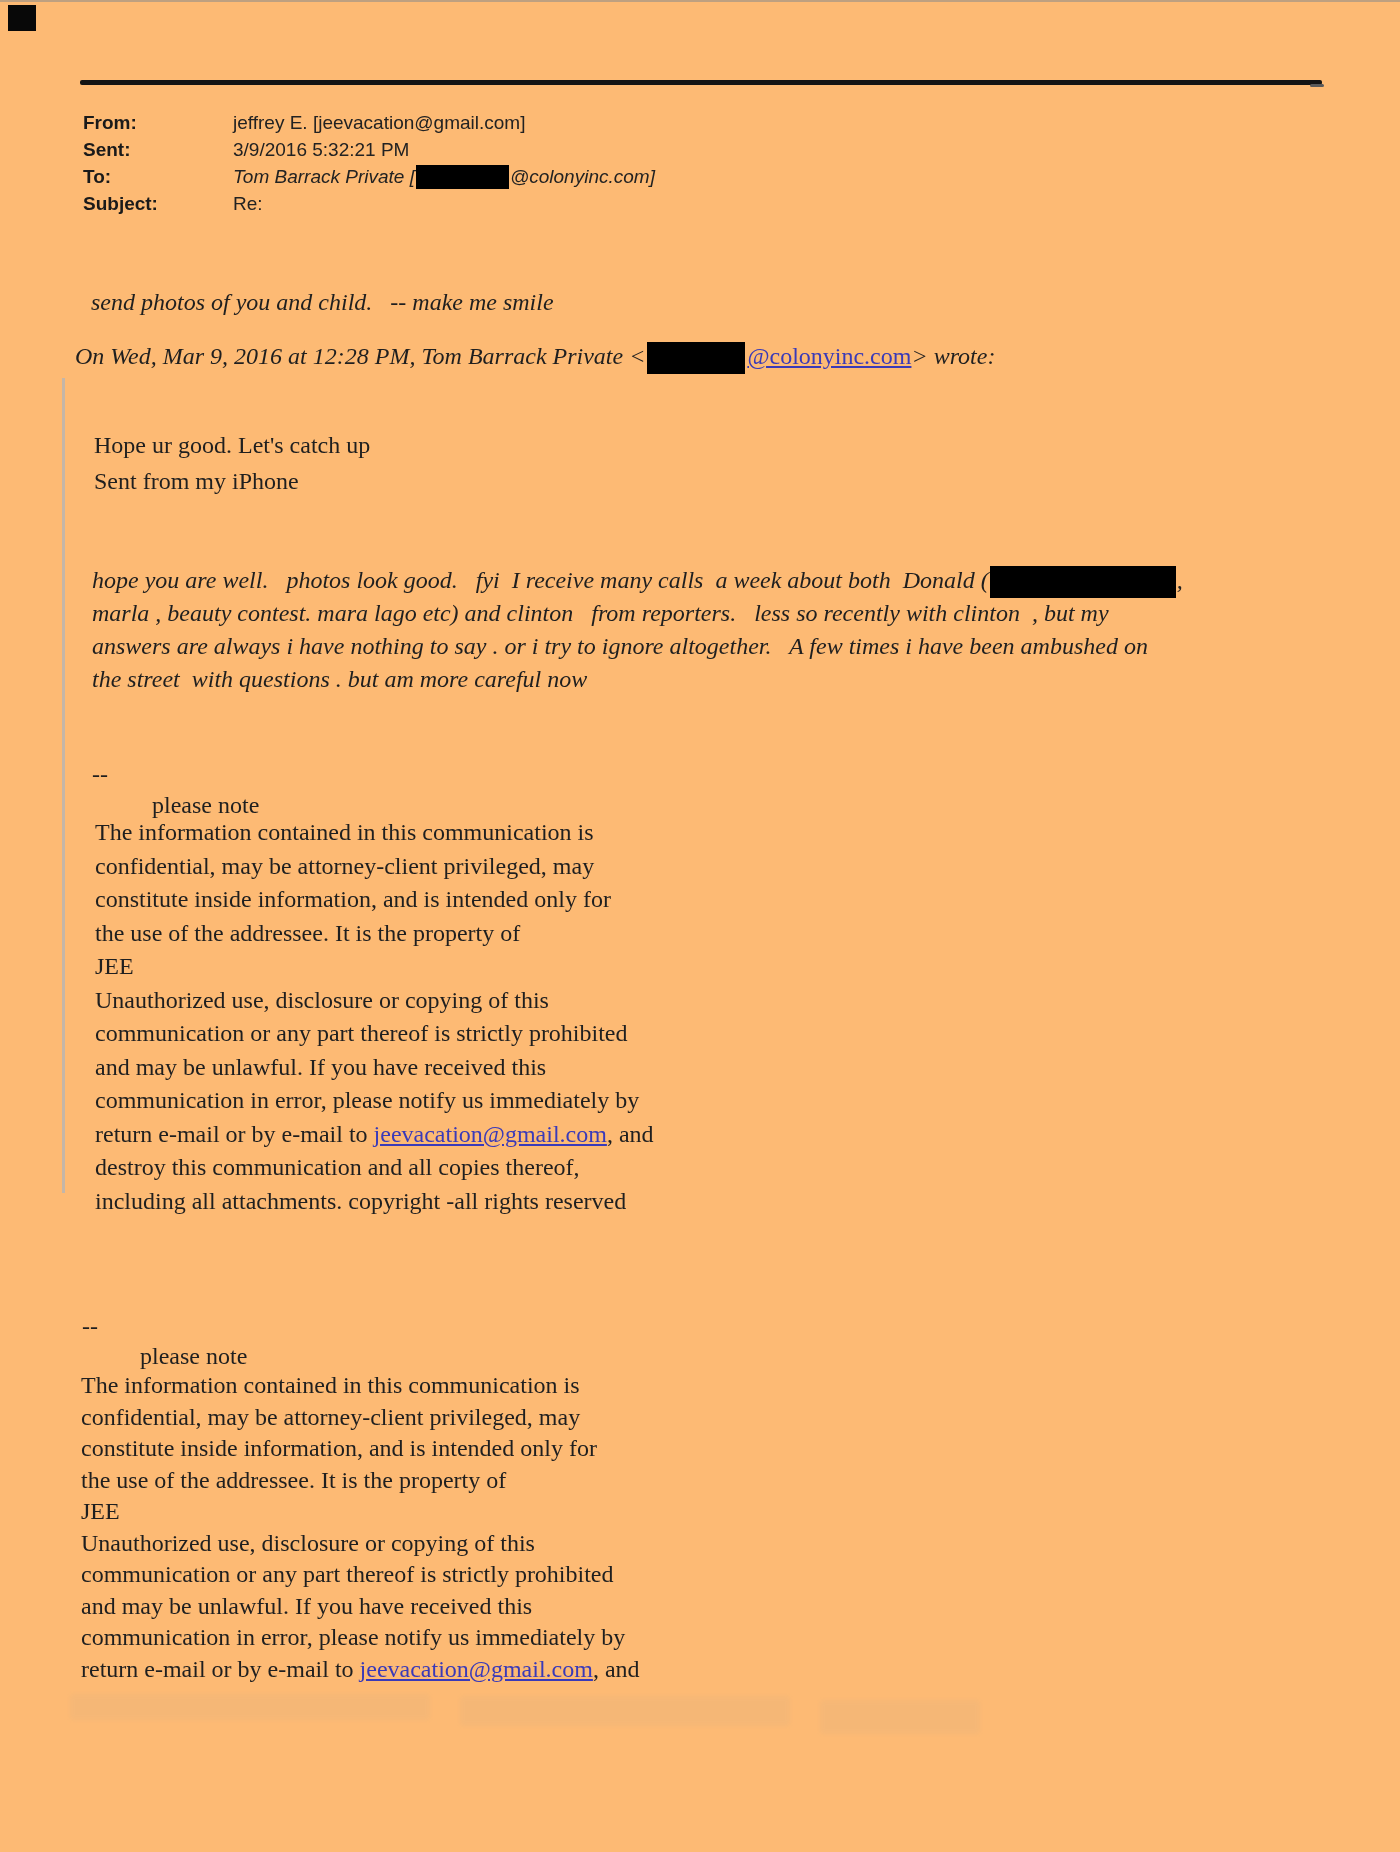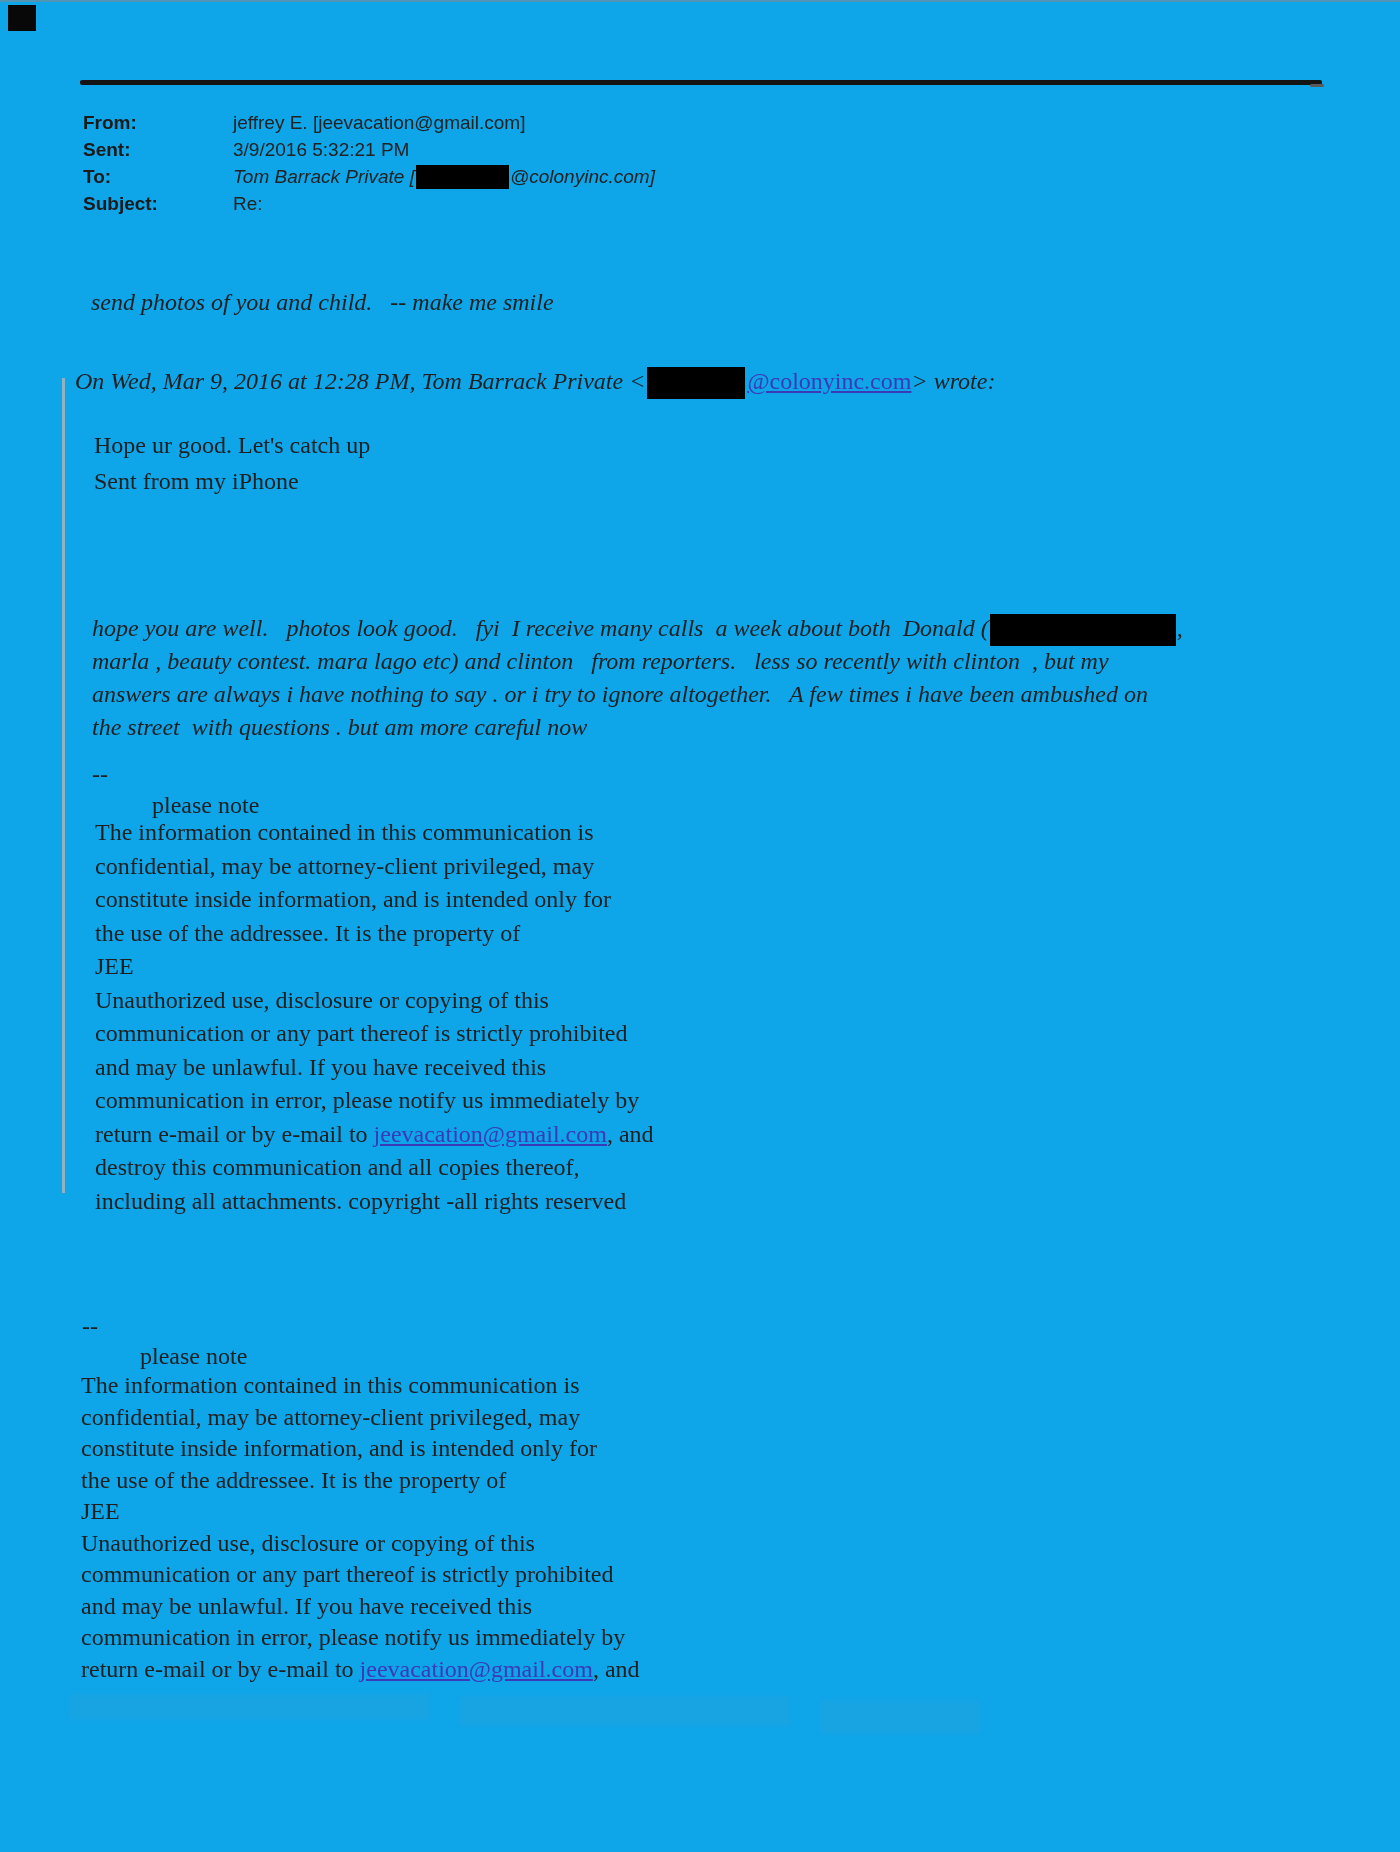--- a/index.html
+++ b/index.html
@@ -1,19 +1,19 @@
 <!DOCTYPE html>
 <html><head>
 <meta charset="utf-8">
 <style>
   html,body{margin:0;padding:0;background:#e8e8e8;}
   .page{
     position:relative;
     width:1400px;height:1852px;
-    background:#0ea5e9;
+    background:#fdba74;
     overflow:hidden;
     font-family:"Liberation Serif", serif;
     color:#1f1f1f;
   }
   .abs{position:absolute;}
   .pre{white-space:pre-wrap;font-style:italic;}
   .serif{font-family:"Liberation Serif", serif;font-size:24px;line-height:28px;}
   .sans{font-family:"Liberation Sans", sans-serif;font-size:19px;}
   .top-edge{left:0;top:0;width:1400px;height:2px;background:#8a8a8a;opacity:.55;}
   .corner-mark{left:8px;top:5px;width:28px;height:26px;background:#080808;}
@@ -59,28 +59,28 @@
       <span class="hdr-value"><span class="pre">Tom Barrack Private [</span><span class="redact redact-to"></span><span class="pre">@colonyinc.com]</span></span>
     </div>
     <div class="hdr-row">
       <span class="hdr-label">Subject:</span>
       <span class="hdr-value">Re:</span>
     </div>
   </div>
 
   <div class="abs serif pre" style="left:91px;top:288px;">send photos of you and child.   -- make me smile</div>
 
-  <div class="abs serif" style="left:75px;top:367px;white-space:nowrap;"><span class="pre">On Wed, Mar 9, 2016 at 12:28 PM, Tom Barrack Private &lt;</span><span class="redact redact-mid"></span><span class="link">@colonyinc.com</span><span class="pre">&gt; wrote:</span></div>
+  <div class="abs serif" style="left:75px;top:342px;white-space:nowrap;"><span class="pre">On Wed, Mar 9, 2016 at 12:28 PM, Tom Barrack Private &lt;</span><span class="redact redact-mid"></span><span class="link">@colonyinc.com</span><span class="pre">&gt; wrote:</span></div>
 
   <div class="abs serif" style="left:94px;top:385px;margin-top:46px;">Hope ur good. Let's catch up</div>
 
   <div class="abs serif" style="left:94px;top:448px;margin-top:19px;">Sent from my iPhone</div>
 
 
-  <div class="abs serif" style="left:92px;top:566px;margin-top:48px;">
+  <div class="abs serif" style="left:92px;top:566px;">
     <div class="para-line" style="white-space:nowrap;"><span class="pre">hope you are well.   photos look good.   fyi  I receive many calls  a week about both  Donald (</span><span class="redact redact-para"></span><span class="pre">,</span></div>
     <div class="para-line pre">marla , beauty contest. mara lago etc) and clinton   from reporters.   less so recently with clinton  , but my</div>
     <div class="para-line pre">answers are always i have nothing to say . or i try to ignore altogether.   A few times i have been ambushed on</div>
     <div class="para-line pre">the street  with questions . but am more careful now</div>
   </div>
 
   <div class="abs serif" style="left:92px;top:760px;">--</div>
   <div class="abs serif" style="left:152px;top:791px;">please note</div>
   <div class="abs serif disc1" style="left:95px;top:818px;">
     <div>The information contained in this communication is</div>

